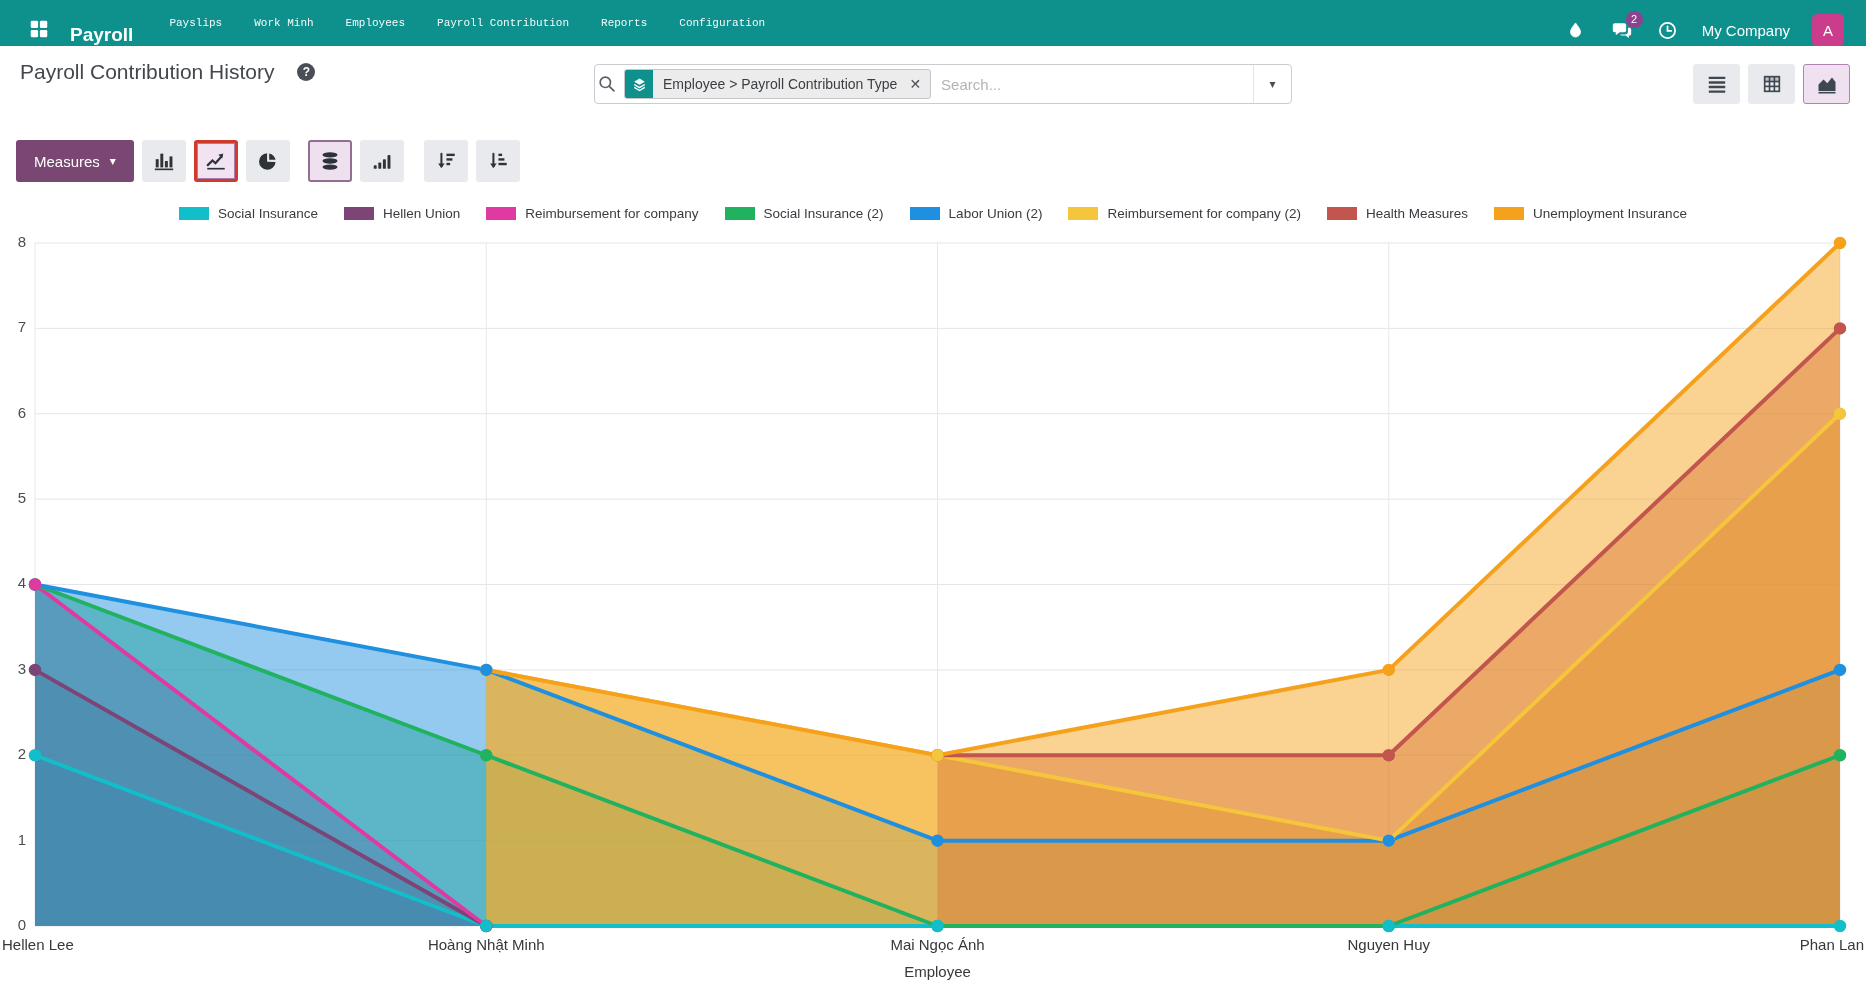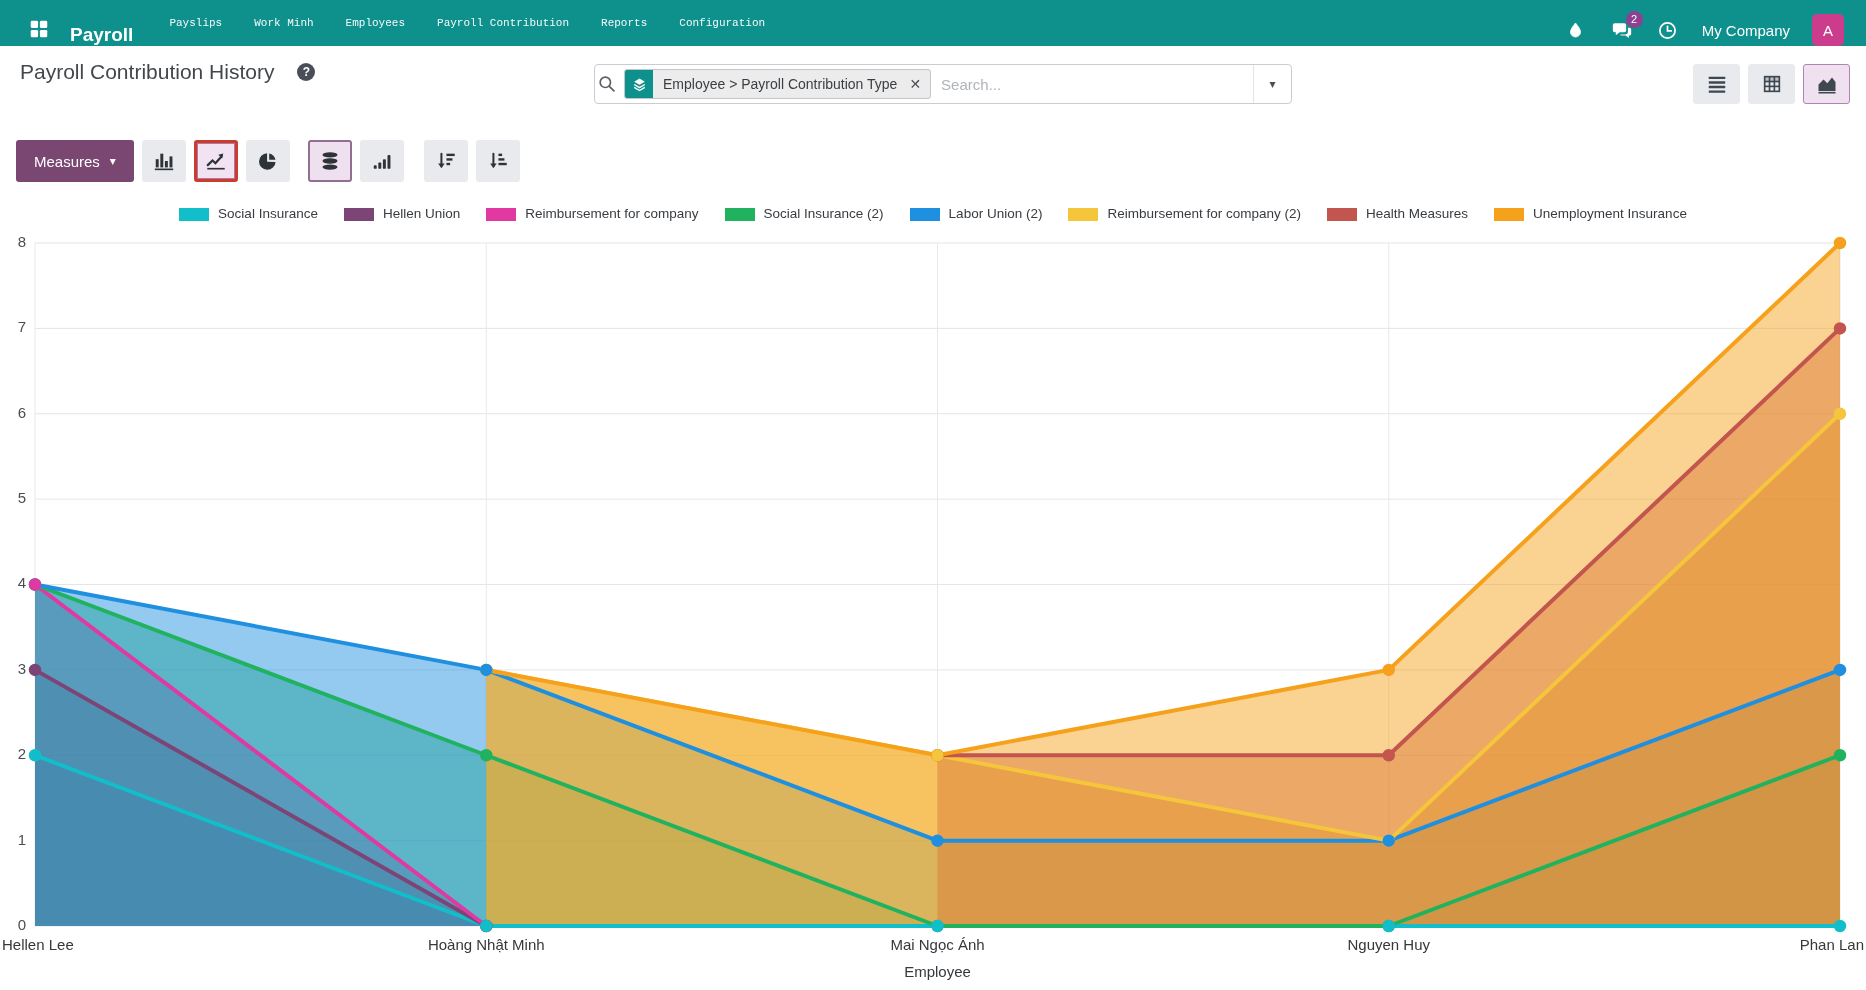--- a/index.html
+++ b/index.html
@@ -71,21 +71,21 @@
   .measures-btn::after { content:"\25BE"; font-size:12px; }
   .tool-btn {
     width:44px; height:42px; border-radius:3px; background:#e8eaed; border:none; cursor:pointer;
     color:#2e3338; display:flex; align-items:center; justify-content:center;
   }
   .tool-btn.sel-line { background:#F2E3F2; border:3px solid #CE3B2B; box-shadow:inset 0 0 0 1px #a87ca8; }
   .tool-btn.sel-stack { background:#EFE0EF; border:2px solid #926F92; margin-left:10px; }
   .gap-l { margin-left:12px; }
   
   .legend { position:absolute; top:206px; left:0; width:100%; display:flex; justify-content:center; gap:26px; }
-  .legend-item { display:flex; align-items:flex-end; gap:9px; cursor:pointer; }
+  .legend-item { display:flex; align-items:center; gap:9px; cursor:pointer; }
   .legend-swatch { width:30px; height:13px; display:inline-block; }
   .legend-label { font-size:13.5px; color:#383c40; white-space:nowrap; }
   
   .chart-wrap { position:absolute; top:232px; left:0; width:1866px; height:758px; }
 </style>
 </head>
 <body>
 
 <div class="navbar">
   <div class="apps-btn">

